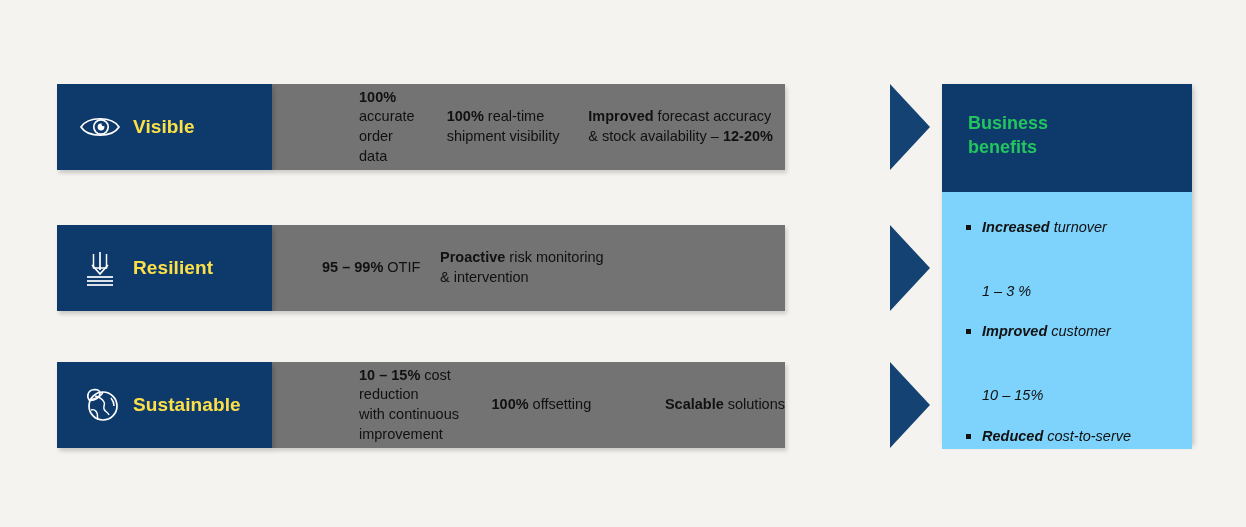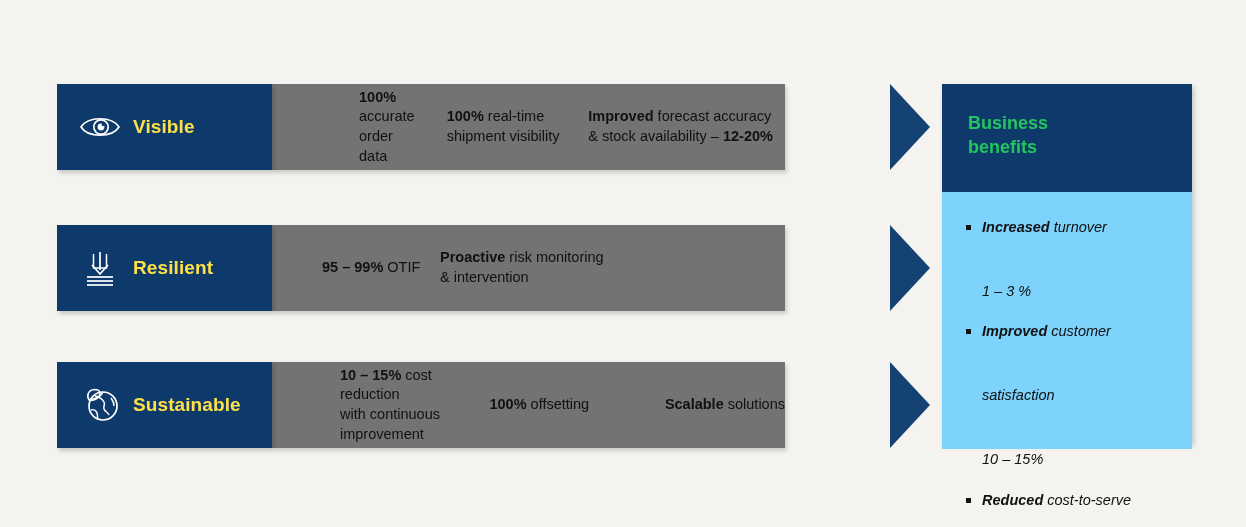--- a/index.html
+++ b/index.html
@@ -222,21 +222,21 @@
           <path d="M11.5 15.5 C8 11, 10 5, 16.5 4.5 C20 4.5, 22 6, 22 8.5 C22 12.5, 17 15.8, 11.5 15.5 Z" fill="none" stroke="#ffffff" stroke-width="1.6"></path>
           <path d="M17 11 C20 11.5, 24 13.5, 26 17 C27.5 19.5, 25 21, 26 24 C27 27, 30 27, 31 30" fill="none" stroke="#ffffff" stroke-width="1.5"></path>
           <path d="M13 25 C15.5 24, 18 25.5, 19 28 C20 30.5, 19 33, 20 34.5" fill="none" stroke="#ffffff" stroke-width="1.5"></path>
           <path d="M33 13 C35 15.5, 36 18.5, 36 21" fill="none" stroke="#ffffff" stroke-width="1.5"></path>
         </svg>
       </span>
       <span class="row-title">Sustainable</span>
     </div>
 
     <div class="row-body">
-      <div class="cell" style="width:245px; padding-left:68px;">
+      <div class="cell" style="width:245px; padding-left:87px;">
         <div><b>10 – 15%</b><span> cost reduction</span></div>
         <div>with continuous improvement</div>
       </div>
       <div class="cell" style="width:150px;">
         <div><b>100%</b><span> offsetting</span></div>
       </div>
       <div class="cell" style="width:200px;text-align:right;">
         <div><b>Scalable</b><span> solutions</span></div>
       </div>
     </div>
@@ -255,21 +255,20 @@
     </div>
     <div id="benefits-body">
 
       <div class="benefit">
         <span><b>Increased</b><span> turnover</span></span>
         <span class="val">1 – 3 %</span>
       </div>
 
       <div class="benefit">
         <span><b>Improved</b><span> customer</span></span>
-        <span class="val">satisfaction</span>
         <span class="val">10 – 15%</span>
       </div>
 
       <div class="benefit">
         <span><b>Reduced</b><span> cost-to-serve</span></span>
       </div>
 
     </div>
   </div>
 

